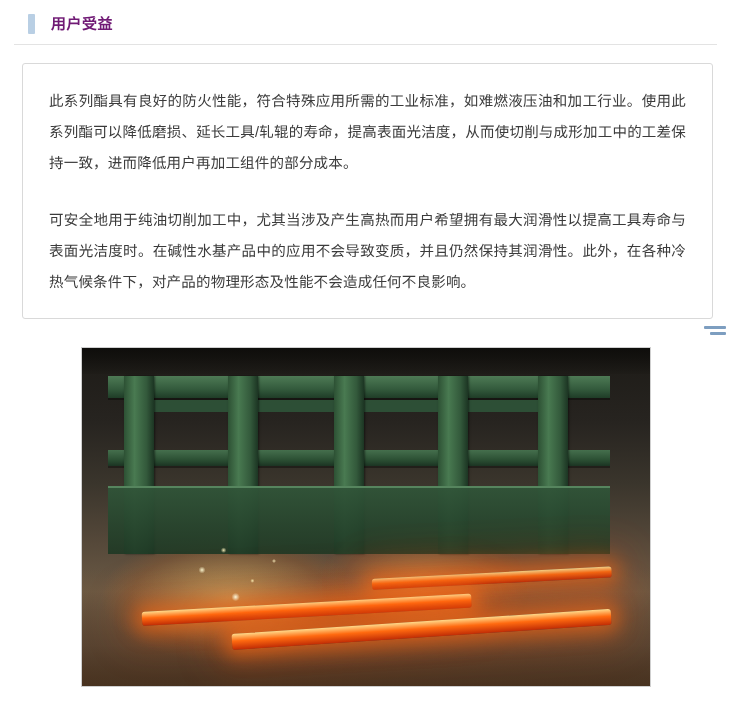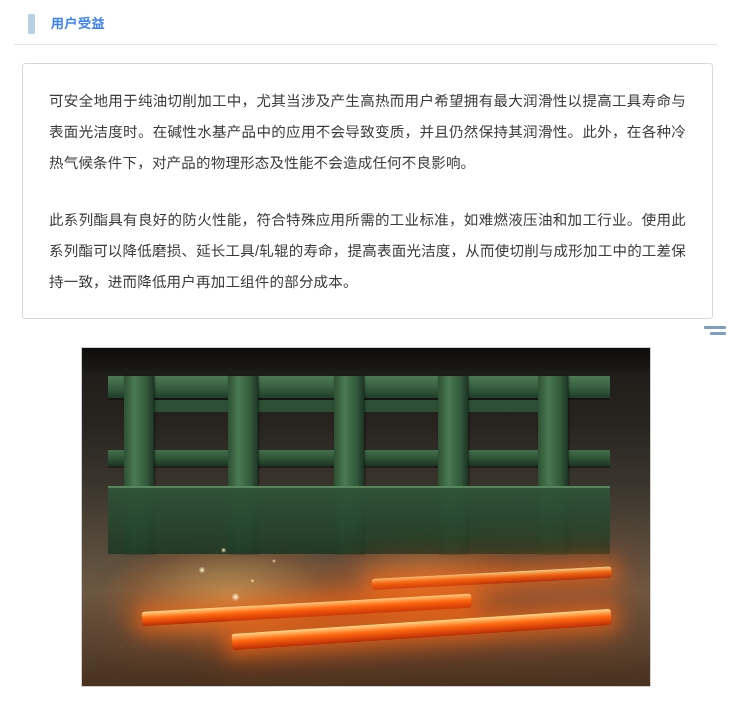--- a/index.html
+++ b/index.html
@@ -34,23 +34,23 @@
     width: 7px;
     height: 20px;
     background: #b9cfe4;
     margin-right: 10px;
     border-radius: 1px;
     flex: 0 0 auto;
     position: relative;
     left: -6px;
   }
   .heading-text {
-    font-size: 13px;
+    font-size: 15px;
     font-weight: bold;
-    color: #3b82f6;
+    color: #701a75;
     letter-spacing: 0.5px;
     line-height: 20px;
     text-align: center;
   }
 
   
   .content-card {
     margin: 18px 18px 0 22px;
     border: 1px solid #d9d9d9;
     border-radius: 3px;
@@ -204,22 +204,22 @@
 <body>
 
 <div class="page">
 
   <div class="section-heading">
     <div class="heading-marker"></div>
     <div class="heading-text">用户受益</div>
   </div>
 
   <div class="content-card">
+    <p class="paragraph">此系列酯具有良好的防火性能，符合特殊应用所需的工业标准，如难燃液压油和加工行业。使用此系列酯可以降低磨损、延长工具/轧辊的寿命，提高表面光洁度，从而使切削与成形加工中的工差保持一致，进而降低用户再加工组件的部分成本。</p>
     <p class="paragraph">可安全地用于纯油切削加工中，尤其当涉及产生高热而用户希望拥有最大润滑性以提高工具寿命与表面光洁度时。在碱性水基产品中的应用不会导致变质，并且仍然保持其润滑性。此外，在各种冷热气候条件下，对产品的物理形态及性能不会造成任何不良影响。</p>
-    <p class="paragraph">此系列酯具有良好的防火性能，符合特殊应用所需的工业标准，如难燃液压油和加工行业。使用此系列酯可以降低磨损、延长工具/轧辊的寿命，提高表面光洁度，从而使切削与成形加工中的工差保持一致，进而降低用户再加工组件的部分成本。</p>
 
     <div class="deco-equals">
       <span></span>
       <span class="short"></span>
     </div>
   </div>
 
   <div class="image-wrap">
     <div class="photo">
       <div class="dark-ceiling"></div>

